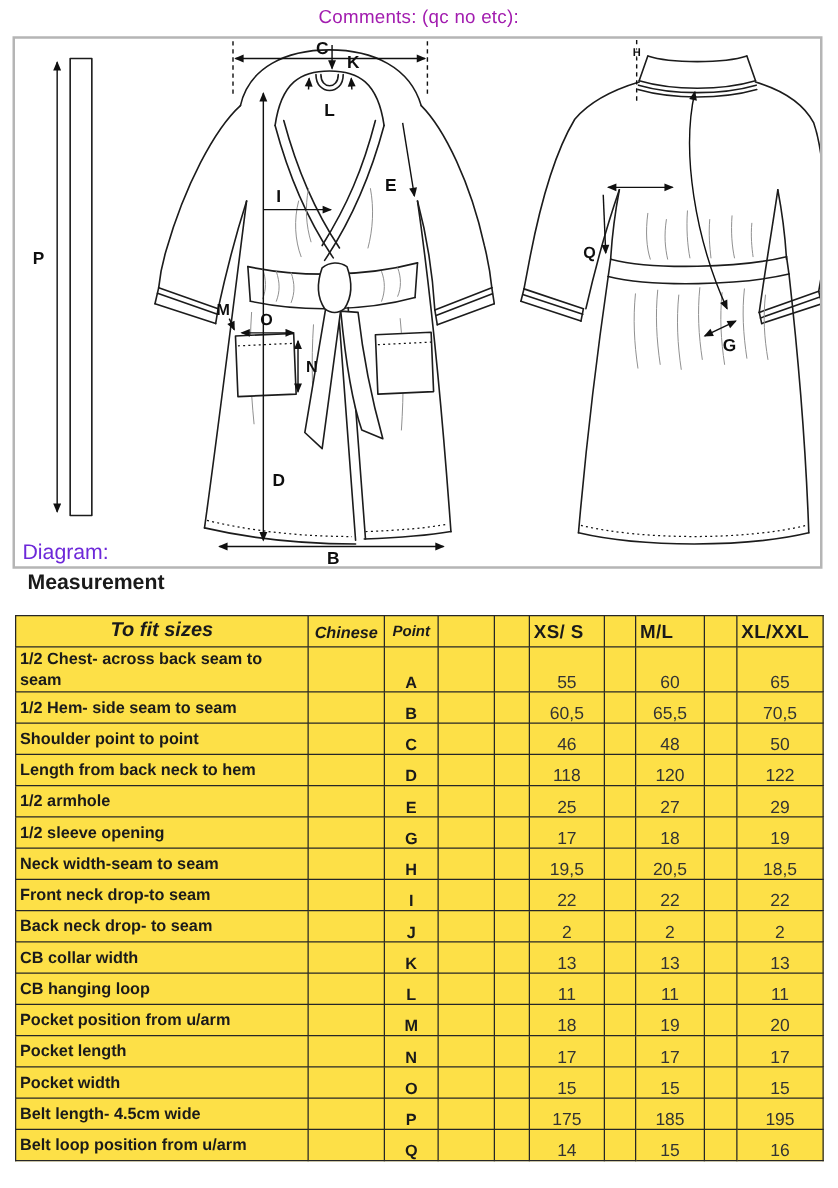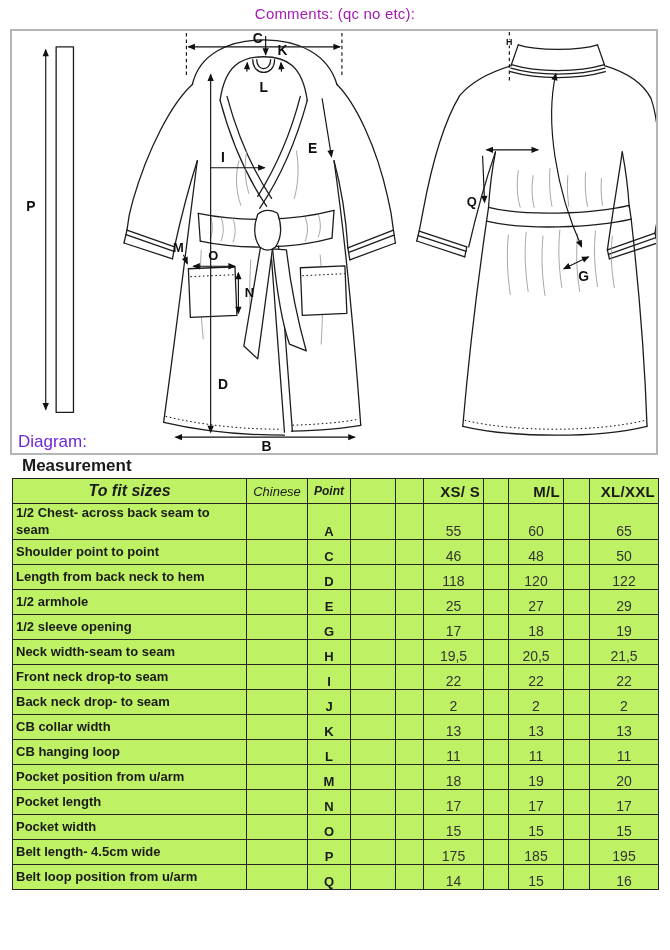--- a/index.html
+++ b/index.html
@@ -14,33 +14,33 @@
   .diagram-box{
     position:absolute;top:29px;left:10px;width:648px;height:426px;
     border:2px solid #b5b5b5;box-sizing:border-box;background:#fff;
   }
   .diagram-box svg{position:absolute;left:0;top:0;width:100%;height:100%;}
   .diagram-caption{
     position:absolute;left:6px;bottom:1px;font-size:17px;color:#6d28d9;background:#fff;padding-right:4px;
   }
   .m-title{position:absolute;top:456px;left:22px;font-size:17px;font-weight:bold;}
   table.meas{
-    position:absolute;top:478px;left:12px;width:646px;
-    border-collapse:collapse;table-layout:fixed;background:#bef264;
+    position:absolute;top:492px;left:12px;width:646px;
+    border-collapse:collapse;table-layout:fixed;background:#fde047;
   }
   table.meas th, table.meas td{
     border:1.5px solid #262626;padding:0 3px;overflow:hidden;
   }
   table.meas thead th{height:24px;}
   table.meas tbody tr{height:25px;}
   table.meas tbody tr.tall{height:36px;padding-left:40px;}
   th.h-fit{font-size:16px;font-weight:bold;font-style:italic;text-align:center;}
-  th.h-chinese{font-size:13px;font-weight:normal;font-style:italic;text-align:center;}
+  th.h-chinese{font-size:13px;font-weight:bold;font-style:italic;text-align:center;}
   th.h-point{font-size:12px;font-weight:bold;font-style:italic;text-align:center;margin-left:12px;}
-  th.h-size{font-size:15px;font-weight:bold;text-align:right;letter-spacing:.3px;}
+  th.h-size{font-size:15px;font-weight:bold;text-align:left;letter-spacing:.3px;}
   td.desc{font-size:13px;font-weight:bold;vertical-align:middle;line-height:1.25;padding-left:4px;}
   td.pt{font-size:13px;font-weight:bold;text-align:center;vertical-align:bottom;padding-bottom:4px;}
   td.val{font-size:14px;font-weight:400;color:#333;text-align:center;vertical-align:bottom;padding-bottom:3px;}
   
   .ln{fill:none;stroke:#1c1c1c;stroke-width:1.3;stroke-linecap:round;stroke-linejoin:round;}
   .fillw{fill:#fff;stroke:#1c1c1c;stroke-width:1.3;stroke-linejoin:round;}
   .tex{fill:none;stroke:#8f8f8f;stroke-width:.8;stroke-linecap:round;}
   .meas-ln{fill:none;stroke:#101010;stroke-width:1.15;}
   .dash{stroke-dasharray:3.5 3;}
   .dots{stroke-dasharray:1.6 2.6;stroke-width:1;}
@@ -269,20 +269,32 @@
     <td class="pt">A</td>
     <td></td>
     <td></td>
     <td class="val">55</td>
     <td></td>
     <td class="val">60</td>
     <td></td>
     <td class="val">65</td>
   </tr>
       <tr>
+    <td class="desc">1/2 Hem- side seam to seam</td>
+    <td></td>
+    <td class="pt">B</td>
+    <td></td>
+    <td></td>
+    <td class="val">60,5</td>
+    <td></td>
+    <td class="val">65,5</td>
+    <td></td>
+    <td class="val">70,5</td>
+  </tr>
+      <tr>
     <td class="desc">Shoulder point to point</td>
     <td></td>
     <td class="pt">C</td>
     <td></td>
     <td></td>
     <td class="val">46</td>
     <td></td>
     <td class="val">48</td>
     <td></td>
     <td class="val">50</td>
@@ -326,21 +338,21 @@
       <tr>
     <td class="desc">Neck width-seam to seam</td>
     <td></td>
     <td class="pt">H</td>
     <td></td>
     <td></td>
     <td class="val">19,5</td>
     <td></td>
     <td class="val">20,5</td>
     <td></td>
-    <td class="val">21,5</td>
+    <td class="val">18,5</td>
   </tr>
       <tr>
     <td class="desc">Front neck drop-to seam</td>
     <td></td>
     <td class="pt">I</td>
     <td></td>
     <td></td>
     <td class="val">22</td>
     <td></td>
     <td class="val">22</td>

